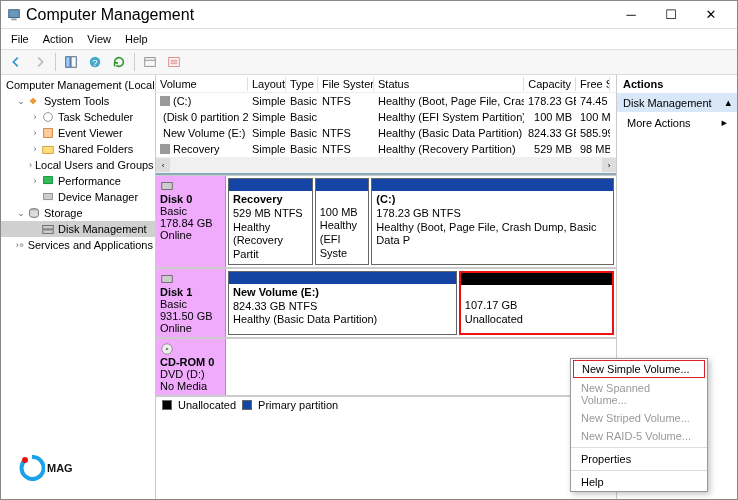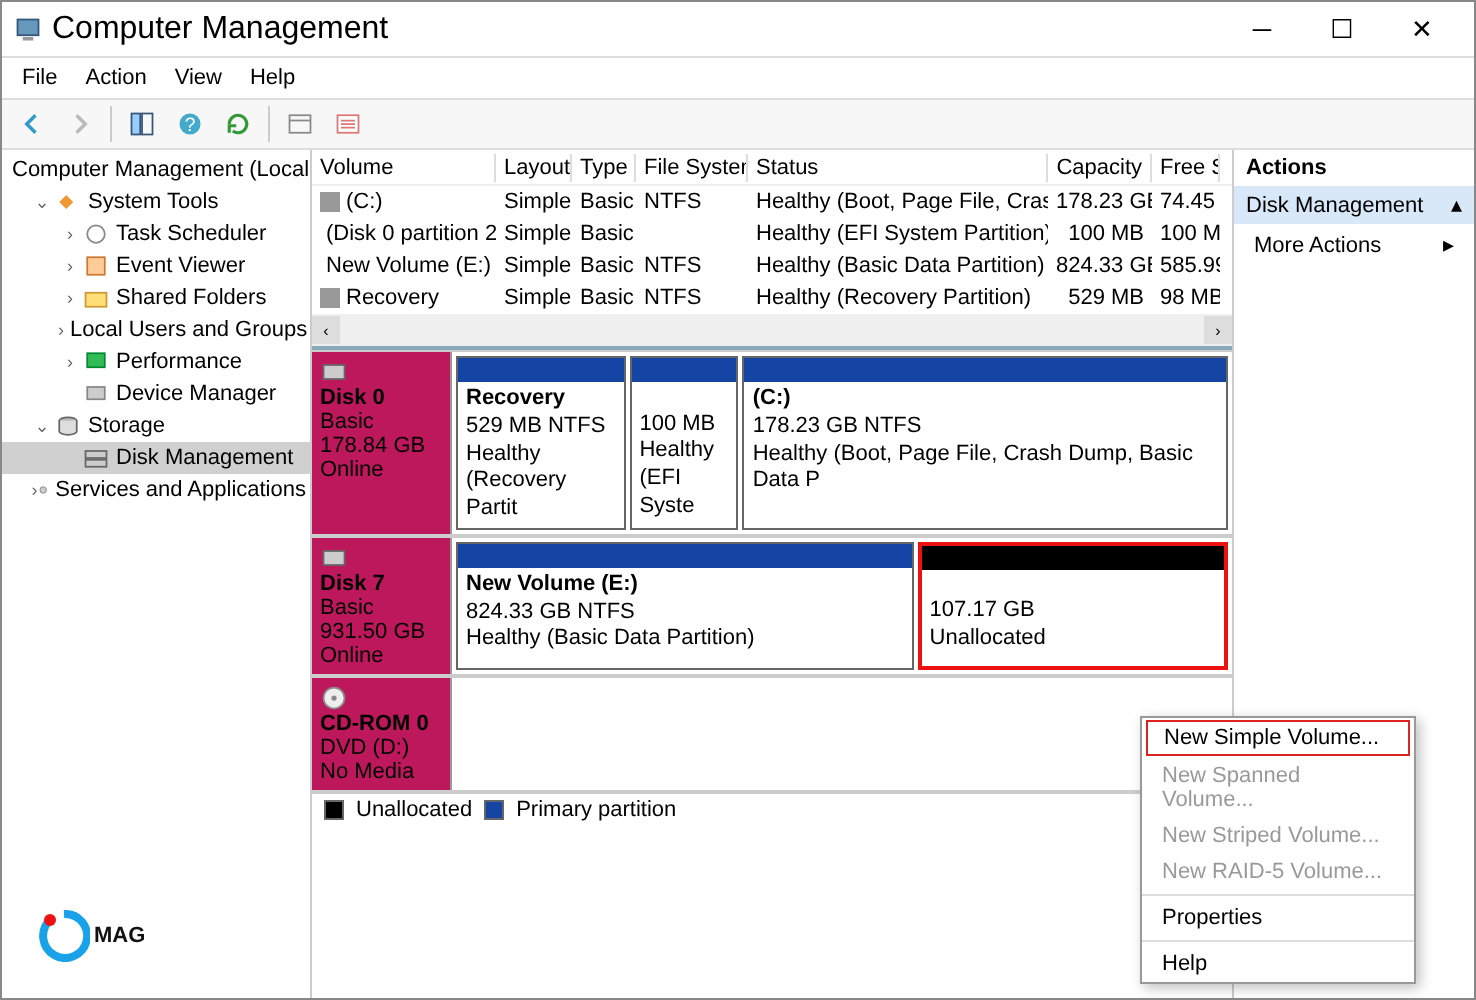--- a/index.html
+++ b/index.html
@@ -36,21 +36,21 @@
   .c-fs  { width: 56px; }
   .c-sta { width: 150px; }
   .c-cap { width: 52px; text-align: right; }
   .c-free{ width: 34px; text-align: right; }
   .vspc  { flex: 1; background: #f8f8f8; }
   .vscroll { height: 16px; background: #f0f0f0; display: flex; align-items: center; }
   .vscroll .sbtn { width: 14px; height: 14px; background: #ddd; display: flex; align-items: center; justify-content: center; font-size: 8px; }
   .vscroll .strack { flex: 1; }
   .graph { flex: 1; display: flex; flex-direction: column; border-top: 2px solid #8ab; overflow: hidden; }
   .gdisk { display: flex; border-top: 1px solid #ccc; border-bottom: 1px solid #ccc; min-height: 50px; }
-  .gmeta { width: 70px; background: #be185d; border-right: 1px solid #999; padding: 3px 4px; display:flex; flex-direction:column; }
+  .gmeta { width: 70px; background: #f0abfc; border-right: 1px solid #999; padding: 3px 4px; display:flex; flex-direction:column; }
   .gmeta b { font-size: 11px; }
   .gbars { flex: 1; display: flex; padding: 2px; gap: 2px; }
   .gvol { flex: 1; border: 1px solid #666; display: flex; flex-direction: column; min-width: 40px; }
   .gvol.sel { border: 2px solid #e11; }
   .vstrip { height: 12px; background: #1444a4; width: 100%; }
   .vstrip.black { background: #000; }
   .gvol .vbody { padding: 2px 4px; font-size: 10px; line-height: 1.25; overflow:hidden; }
   .legend { border-top: 1px solid #ccc; height: 18px; display: flex; align-items: center; padding: 0 6px; gap: 6px; }
   .lg { width: 10px; height: 10px; border: 1px solid #666; }
   .lg.black { background: #000; }
@@ -317,21 +317,21 @@
               <div class="vstrip"></div>
               <div class="vbody"><b>(C:)</b><br><span>178.23 GB NTFS</span><br><span>Healthy (Boot, Page File, Crash Dump, Basic Data P</span></div>
             </div>
         </div>
       </div>
       <div class="gdisk">
         <div class="gmeta">
             <svg width="14" height="14" viewBox="0 0 16 16">
               <rect x="2" y="4" width="12" height="8" fill="#ccc" stroke="#666"></rect>
             </svg>
-            <b>Disk 7</b>
+            <b>Disk 1</b>
             <span>Basic</span>
             <span>931.50 GB</span>
             <span>Online</span>
           </div>
         <div class="gbars">
           <div class="gvol" style="flex:60">
               <div class="vstrip"></div>
               <div class="vbody"><b>New Volume  (E:)</b><br><span>824.33 GB NTFS</span><br><span>Healthy (Basic Data Partition)</span></div>
             </div>
           <div class="gvol sel" style="flex:40">

